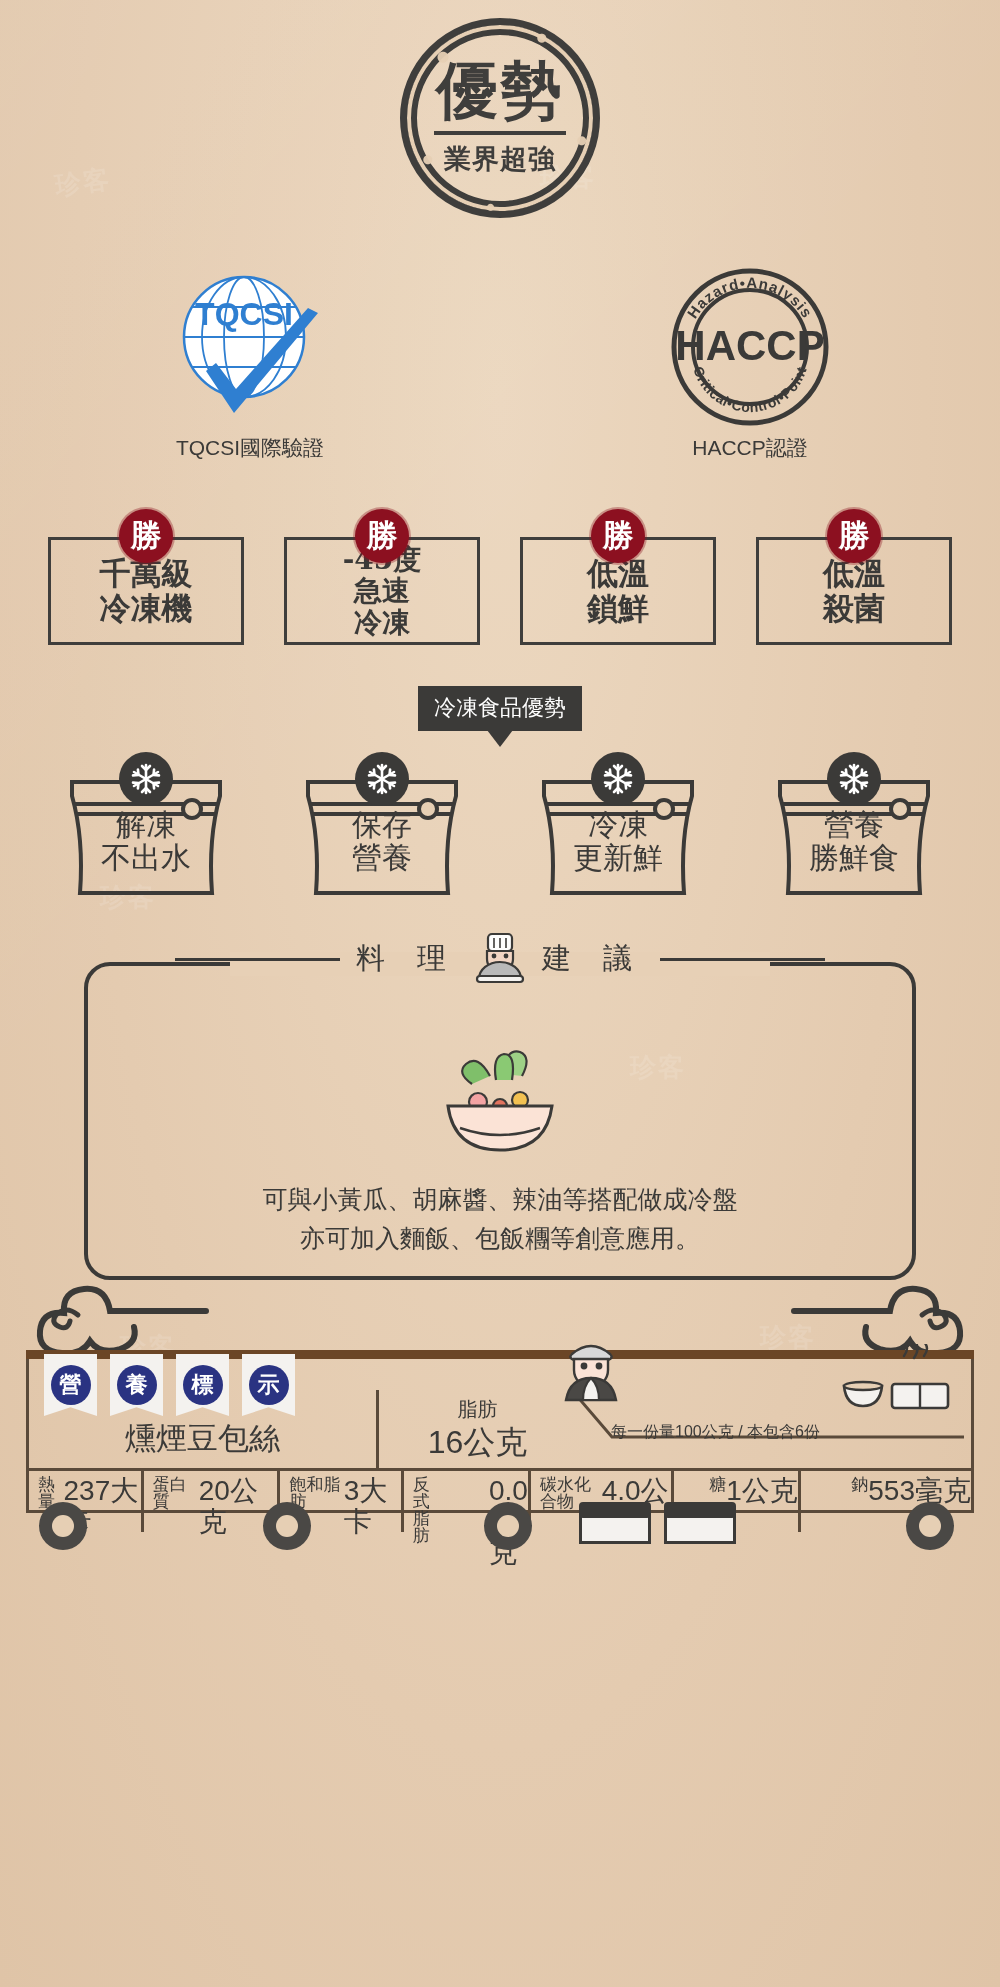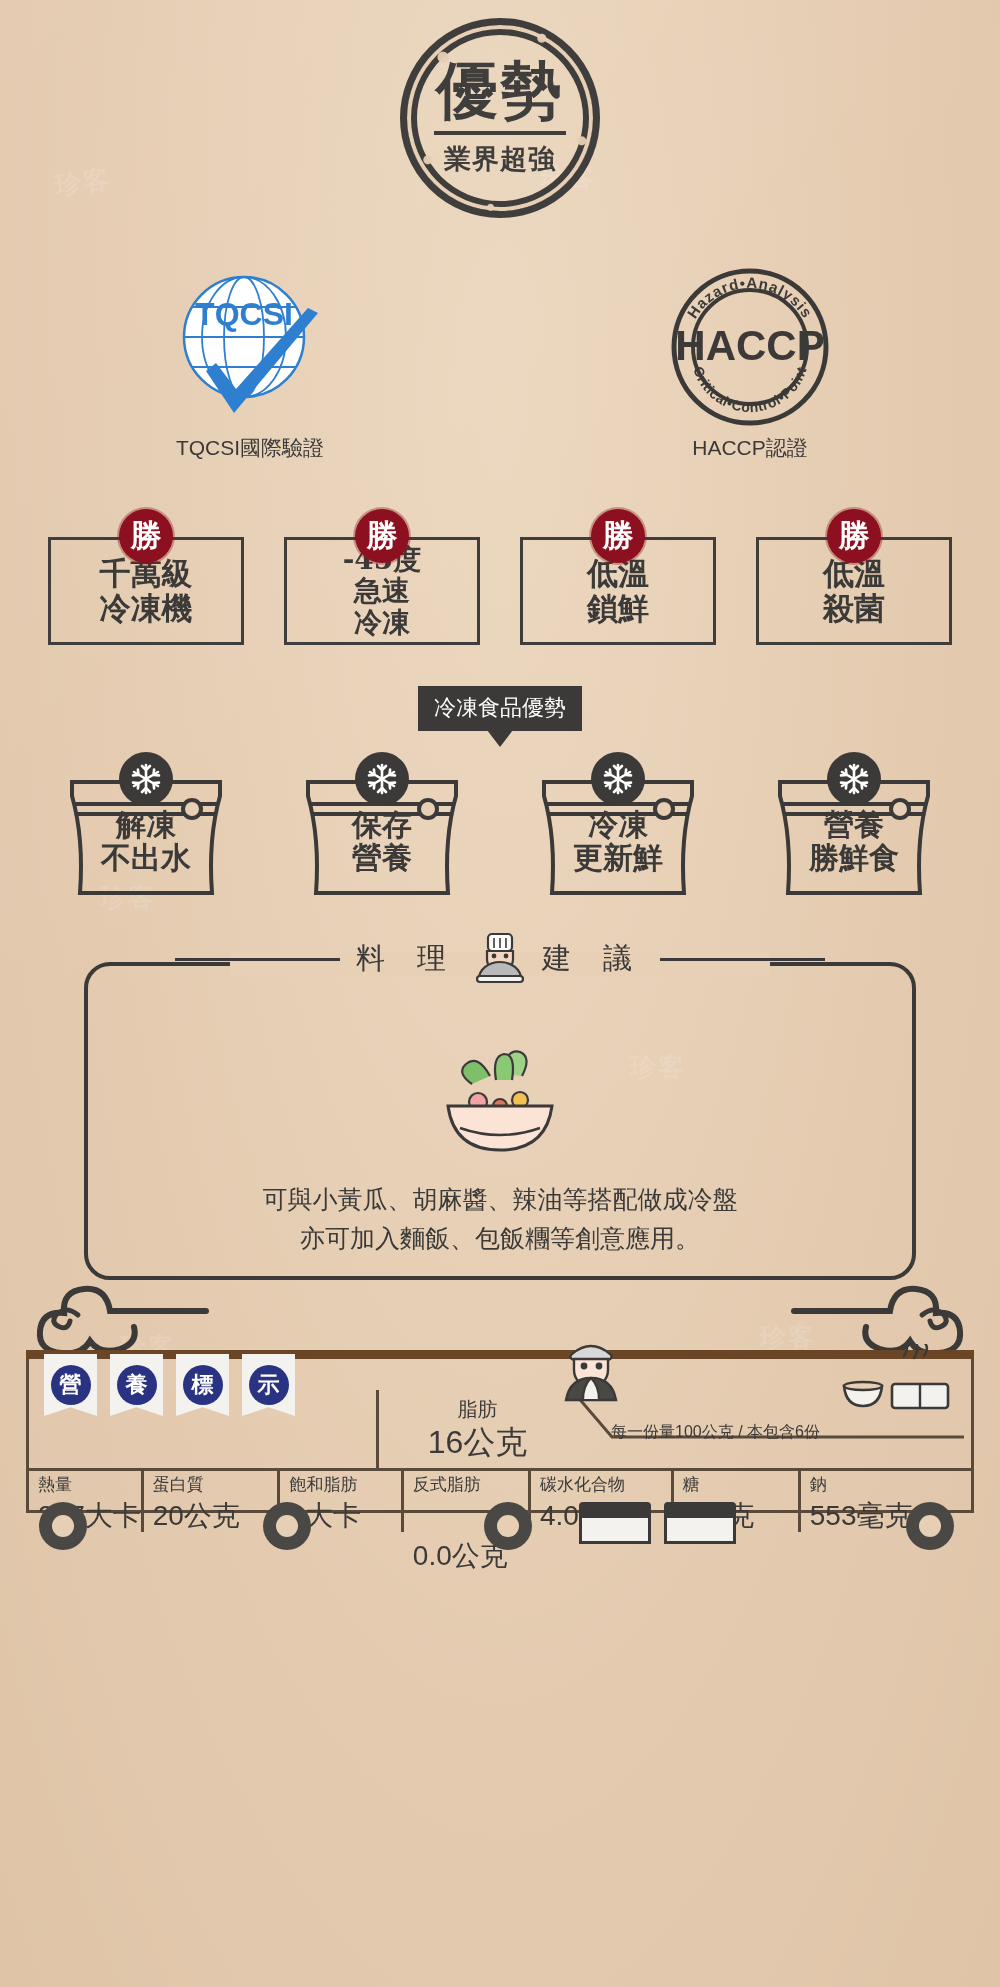--- a/index.html
+++ b/index.html
@@ -91,21 +91,21 @@
   .bags { position:absolute; top:752px; left:46px; right:46px; display:flex; justify-content:space-between; }
   .bag { position:relative; width:200px; height:145px; }
   .bag-snow {
     position:absolute; top:0; left:50%; transform:translateX(-50%);
     width:54px; height:54px; border-radius:50%; background:#3b3a38; z-index:4;
     display:flex; align-items:center; justify-content:center;
   }
   .bag-body { position:absolute; top:26px; left:0; width:200px; height:119px; }
   .bag-txt {
     position:absolute; top:56px; left:0; width:200px; text-align:center; z-index:3;
-    font-family:"DejaVu Serif","Liberation Serif",serif; font-weight:bold;
+    font-family:"DejaVu Serif","Liberation Serif",serif; font-weight:normal;
     font-size:30px; line-height:1.1; color:#3b3a38;
   }
 
   
   .sug-head { position:absolute; top:930px; left:0; right:0; display:flex; align-items:center; justify-content:center; gap:0; }
   .sug-line { height:3px; background:#3b3a38; width:165px; }
   .sug-word { font-size:29px; letter-spacing:12px; color:#3b3a38; padding:0 16px;text-align:right; }
   .frame {
     position:absolute; top:962px; left:84px; width:832px; height:318px;
     border:4px solid #3b3a38; border-radius:26px;
@@ -146,21 +146,21 @@
     display:flex; flex-direction:column; align-items:center; justify-content:center;
     border-left:3px solid #5a4a3a;
   }
   .fat-label { font-size:20px; color:#3b3a38; }
   .fat-val { font-size:32px; color:#3b3a38; margin-top:-2px; }
   .serving {
     position:absolute; left:585px; top:72px; font-size:16px; color:#3b3a38;
   }
   .serv-line { position:absolute; left:550px; top:45px; width:390px; height:48px; }
   .vrow { position:absolute; left:3px; top:120px; width:942px; height:62px; display:flex; }
-  .vcell { border-left:3px solid #5a4a3a; padding:6px 0 0 9px; display:flex; flex-direction:column; justify-content:space-between; }
+  .vcell { border-left:3px solid #5a4a3a; padding:6px 0 0 9px; display:flex; flex-direction:row; justify-content:flex-end; }
   .vcell:first-child { border-left:none; }
   .vlabel { font-size:17px; color:#3b3a38; line-height:1; }
   .vval { font-size:28px; color:#3b3a38; line-height:1.1; }
   .vrow-top { position:absolute; left:3px; top:118px; width:942px; height:3px; background:#5a4a3a; }
   .wheel { position:absolute; width:48px; height:48px; border-radius:50%;
            background:#4a4845; z-index:6; }
   .wheel::after { content:""; position:absolute; inset:13px; border-radius:50%; background:#e6cfb4; }
   .wheel::before { content:""; position:absolute; inset:6px; border-radius:50%;
     background:
       conic-gradient(#4a4845 0 6deg, transparent 6deg 84deg, #4a4845 84deg 96deg,
@@ -432,20 +432,21 @@
         <div class="flag-c">養</div>
       </div>
       <div class="flag">
         <div class="flag-c">標</div>
       </div>
       <div class="flag">
         <div class="flag-c">示</div>
       </div>
     </div>
 
+    <div class="prod-name">燻煙豆包絲</div>
 
     <div class="fat-cell">
       <div class="fat-label">脂肪</div>
       <div class="fat-val">16公克</div>
     </div>
 
     <svg class="serv-line" viewBox="0 0 390 48">
       <path d="M0 0 L36 42 H388" fill="none" stroke="#5a4a3a" stroke-width="3"></path>
     </svg>
     <div class="serving">每一份量100公克 / 本包含6份</div>

